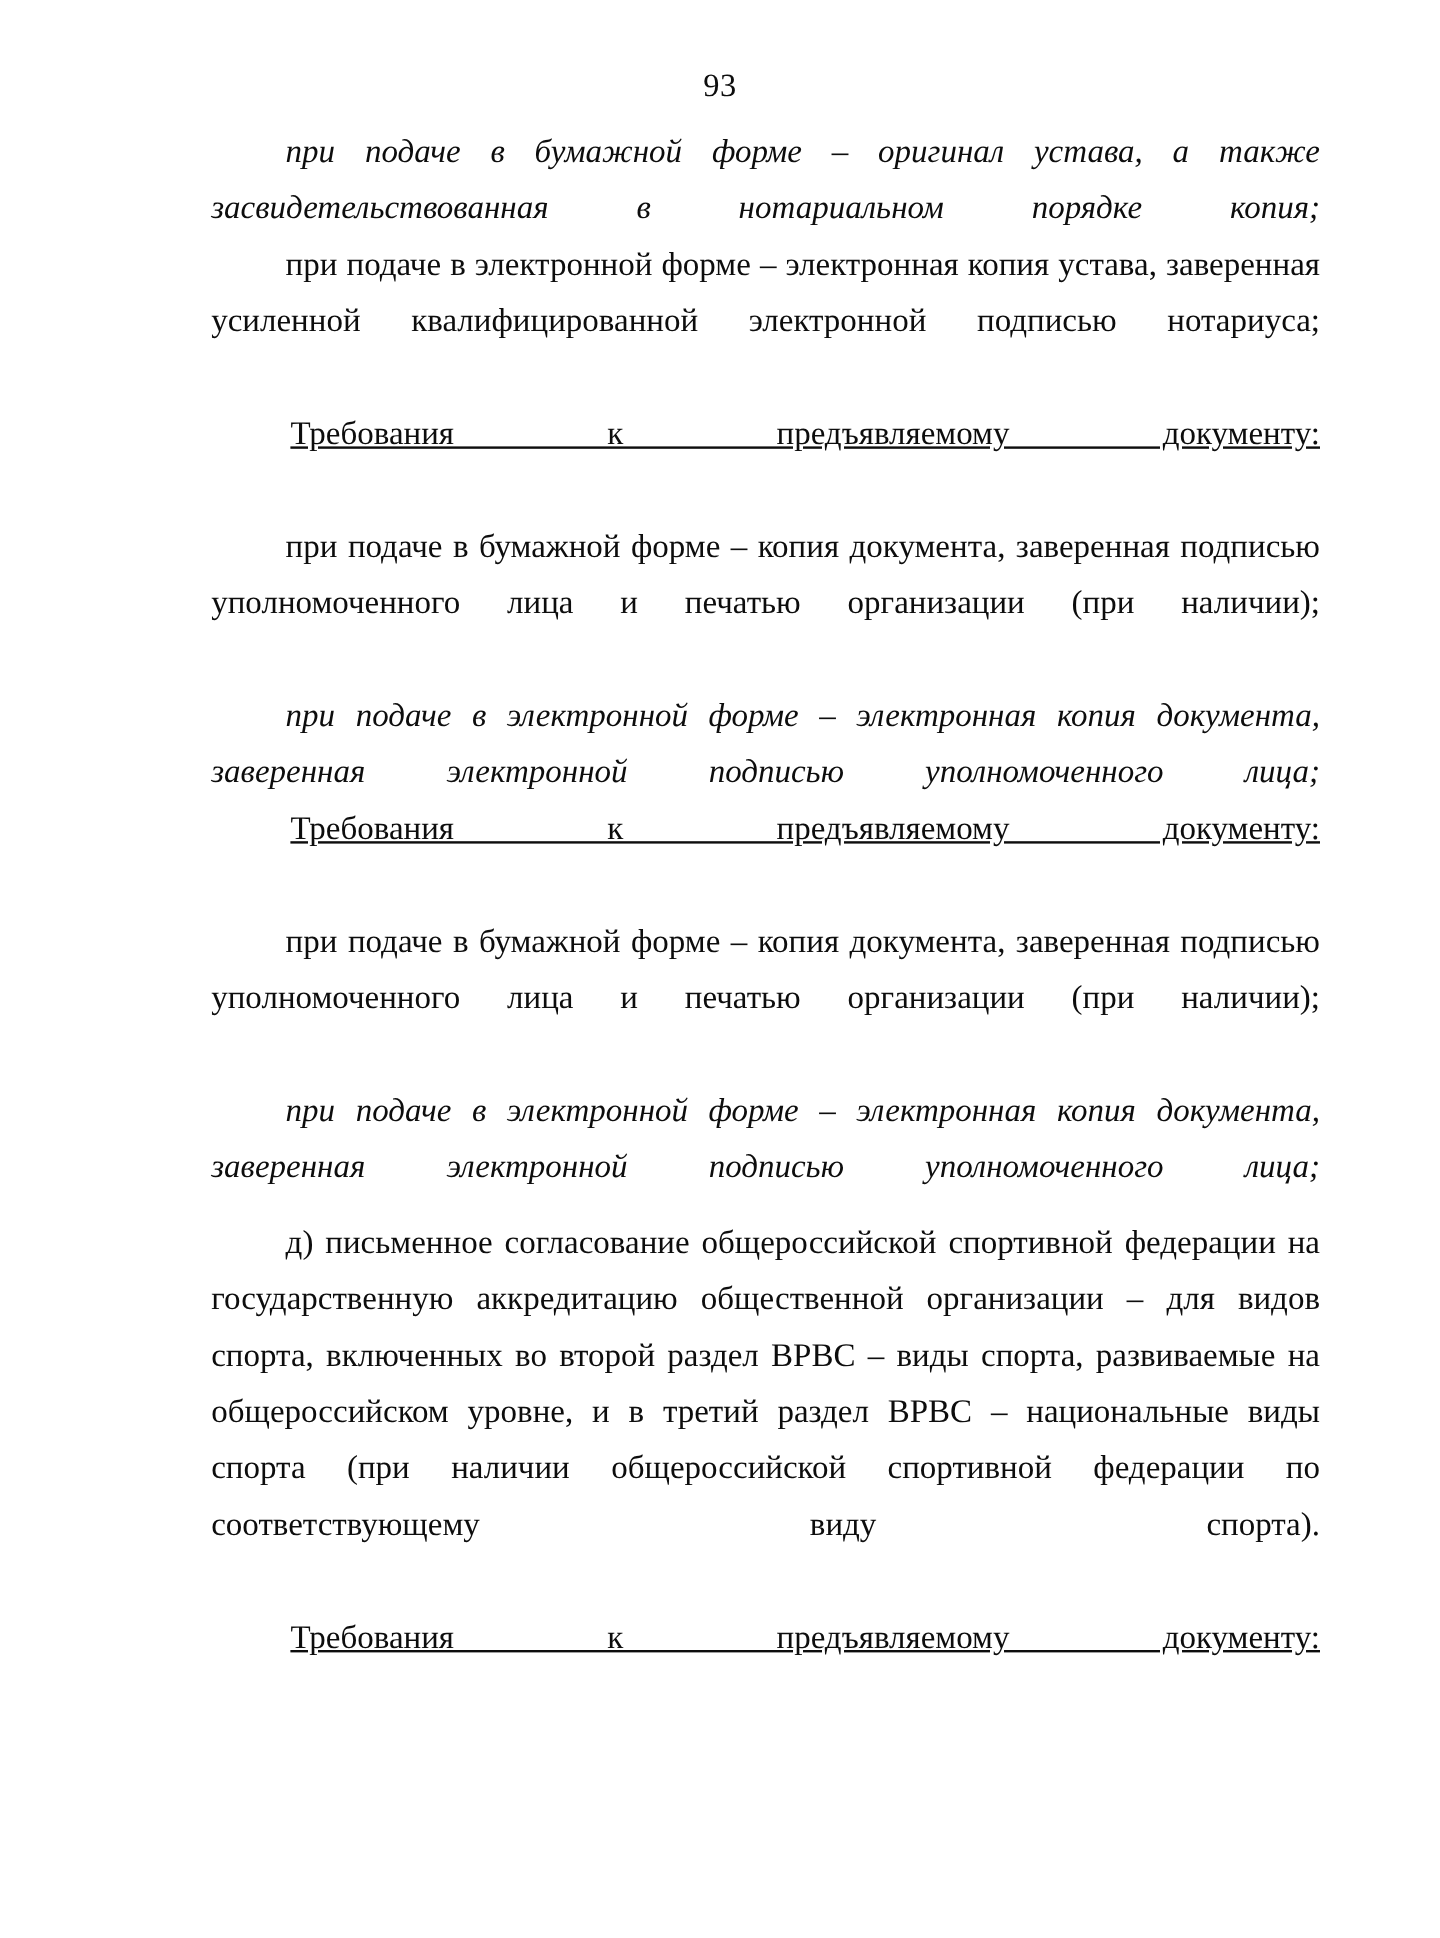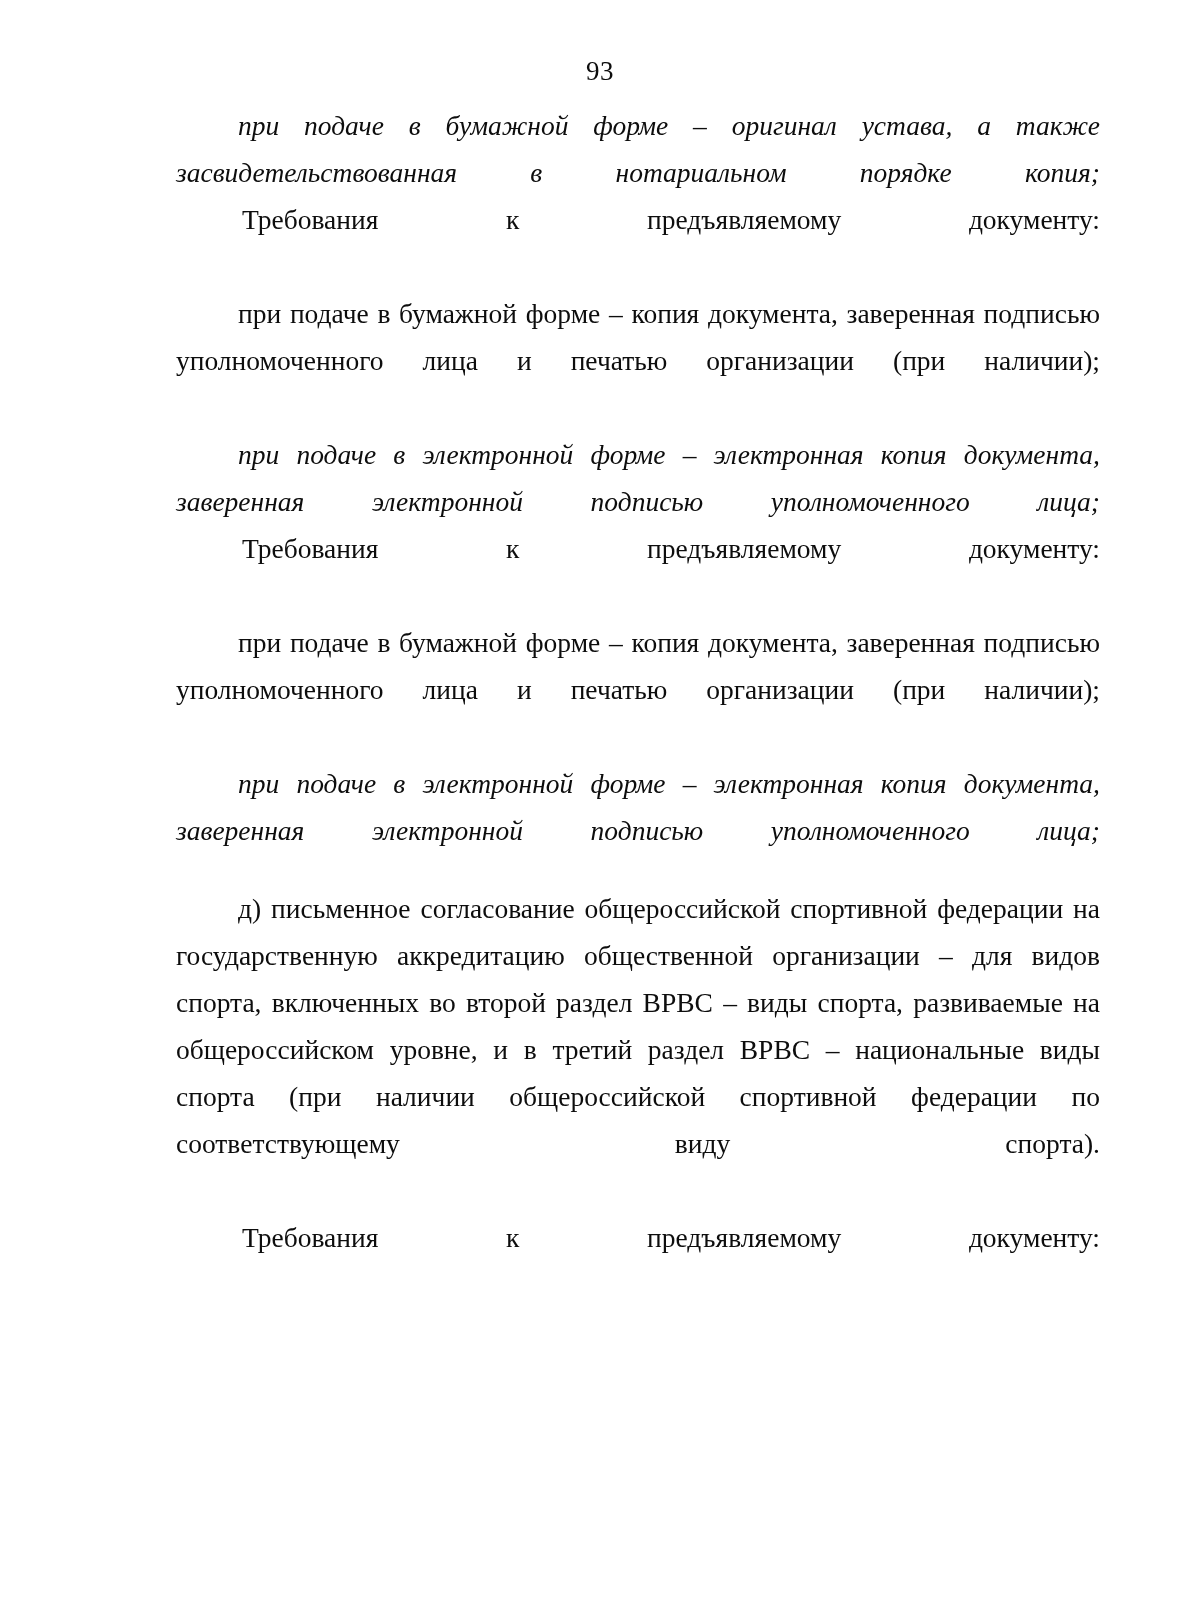--- a/index.html
+++ b/index.html
@@ -61,38 +61,40 @@
     content: none;
   }
 
   
   p.para.full {
     text-align-last: justify;
     font-style: italic;
   }
 
   p.gap-before {
-    margin-top: 31px;
+    margin-top: 16px;
   }
 
   p.small-indent {
     text-indent: 66px;
+    text-decoration: underline;
   }
 </style>
 </head>
 <body>
 
 <div class="page">
 
   <div class="page-number">93</div>
 
   <div class="body-area">
 
     <p class="para full nostretch">при подаче в бумажной форме – оригинал устава, а также засвидетельствованная в нотариальном порядке копия;</p>
 
+    <p class="para">при подаче в электронной форме – электронная копия устава, заверенная усиленной квалифицированной электронной подписью нотариуса;</p>
 
 
     <p class="para small-indent">Требования к предъявляемому документу:</p>
 
     <p class="para">при подаче в бумажной форме – копия документа, заверенная подписью уполномоченного лица и печатью организации (при наличии);</p>
 
     <p class="para full nostretch">при подаче в электронной форме – электронная копия документа, заверенная электронной подписью уполномоченного лица;</p>
 
 
     <p class="para small-indent">Требования к предъявляемому документу:</p>

